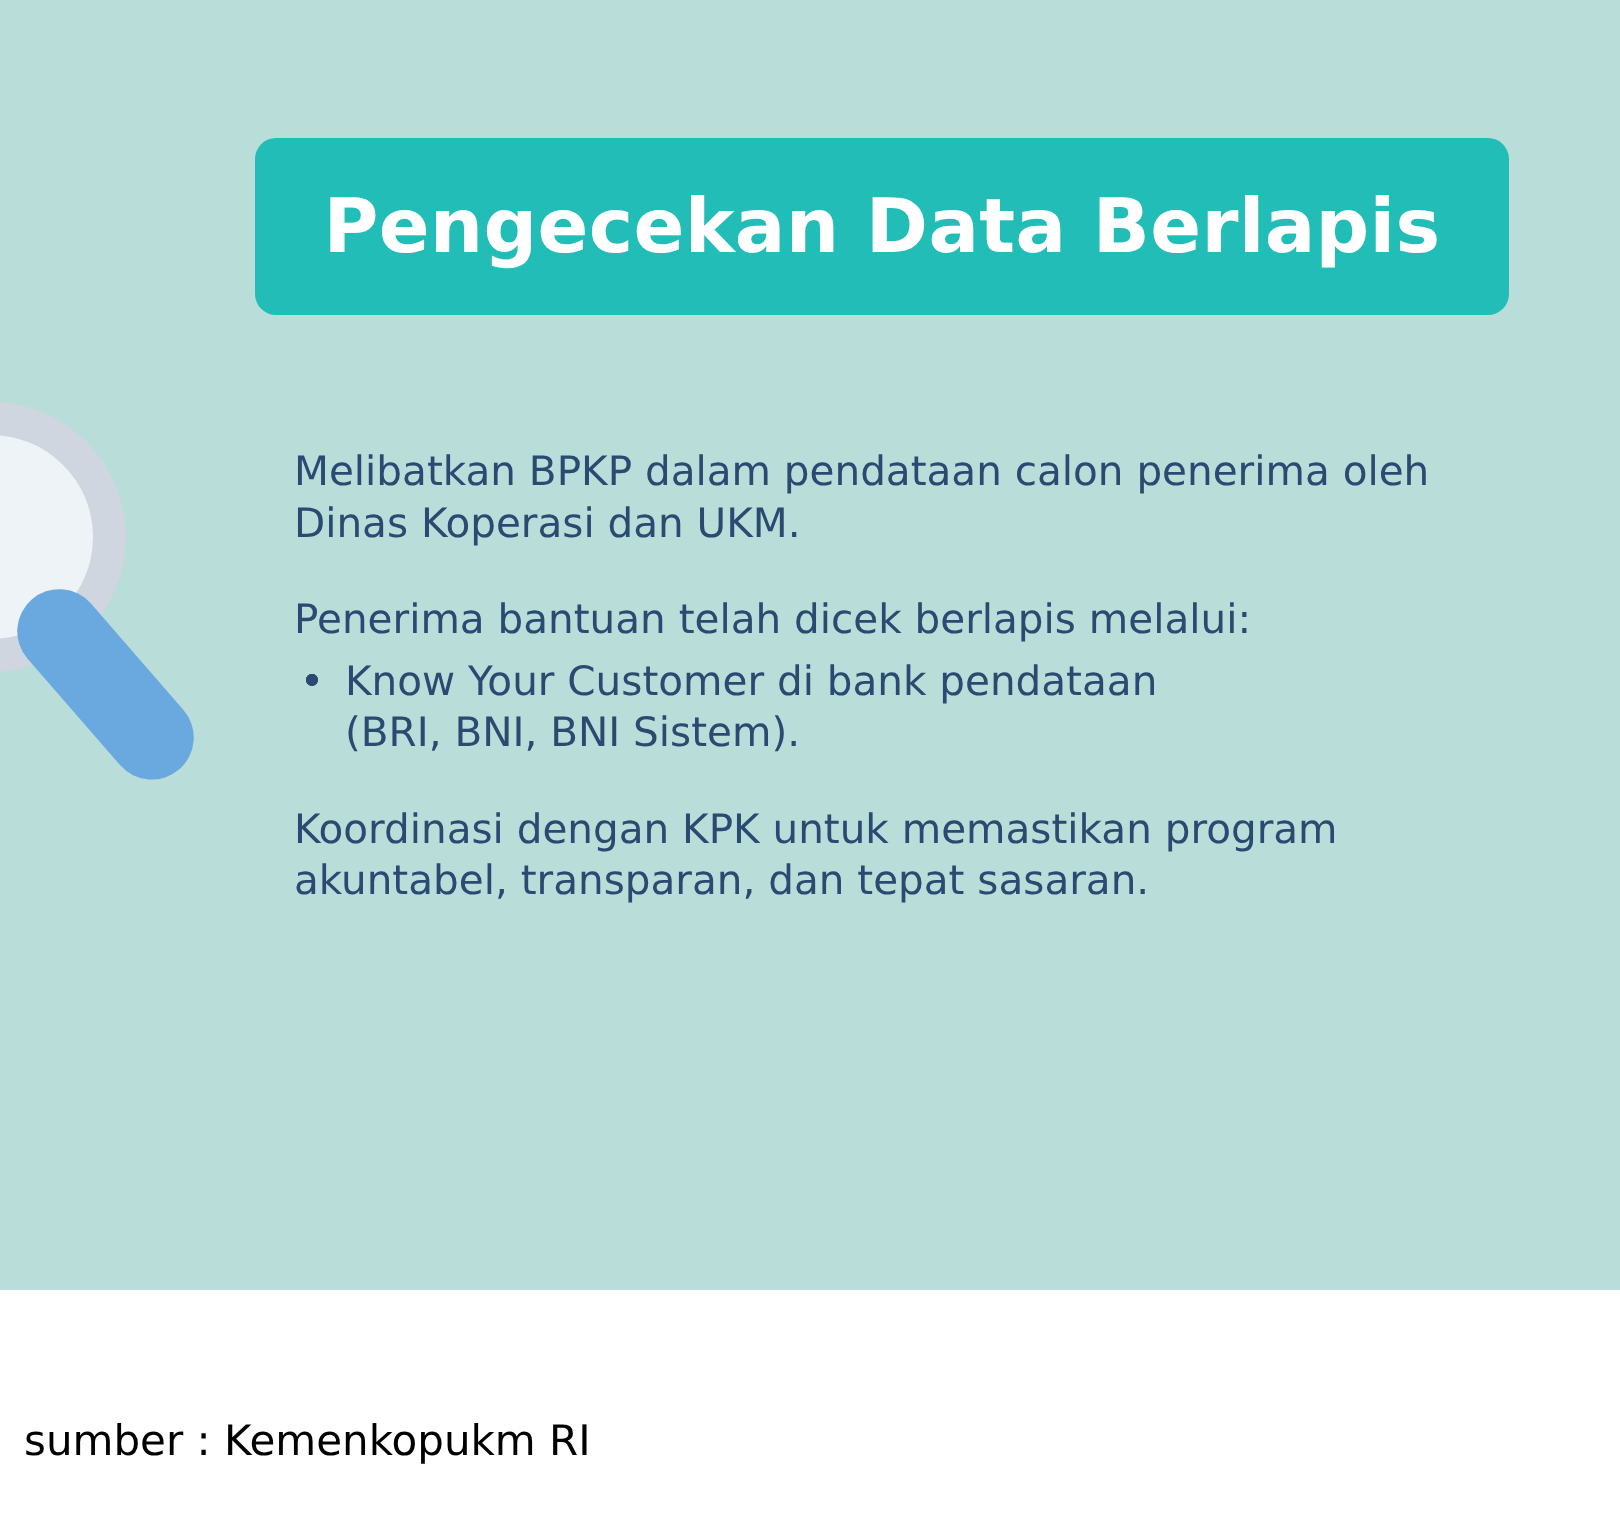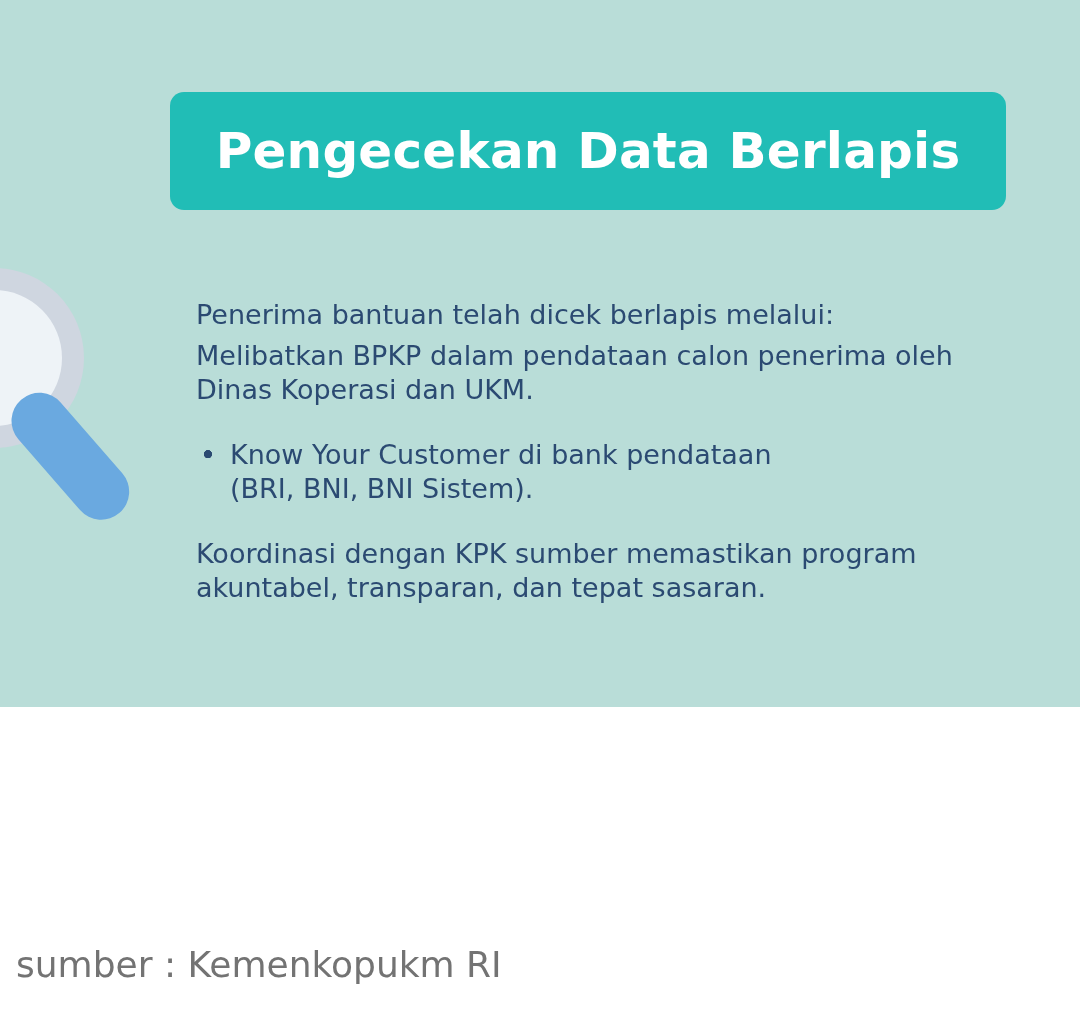--- a/index.html
+++ b/index.html
@@ -17,21 +17,21 @@
     position: relative;
     width: 1080px;
     height: 1020px;
     background: #ffffff;
   }
   .card {
     position: absolute;
     left: 0;
     top: 0;
     width: 1080px;
-    height: 707px;
+    height: 860px;
     background: #b9ddd8;
     overflow: hidden;
   }
   
   .magnifier {
     position: absolute;
     left: -96px;
     top: 268px;
     width: 250px;
     height: 330px;
@@ -125,22 +125,22 @@
   .bold {
     font-weight: normal;
   }
   .sub-line {
     display: block;
   }
   .source {
     position: absolute;
     left: 16px;
     top: 944px;
-    font-size: 36px;
-    color: #737373;
+    font-size: 28px;
+    color: #000000;
     font-family: "DejaVu Sans", sans-serif;
   }
 </style>
 </head>
 <body>
 
 <div id="page">
 
   <div class="card">
 
@@ -150,41 +150,41 @@
       </div>
       <div class="mag-handle"></div>
     </div>
 
     <div class="title-banner">
       <div class="title-text">Pengecekan Data Berlapis</div>
     </div>
 
     <div class="body-block">
 
+      <p class="para">Melibatkan BPKP dalam pendataan calon penerima oleh Dinas Koperasi dan UKM.</p>
+
       <p class="para tight">Penerima bantuan telah dicek berlapis melalui:</p>
-
-      <p class="para">Melibatkan BPKP dalam pendataan calon penerima oleh Dinas Koperasi dan UKM.</p>
 
       <ul class="bullets">
         <li>
           <span class="dot">•</span>
         </li>
         <li>
           <span class="dot">•</span>
         </li>
         <li>
           <span class="dot">•</span>
         </li>
         <li>
           <span class="dot">•</span>
           <span class="ital">Know Your Customer</span><span> di bank pendataan</span>
           <span class="sub-line">(BRI, BNI, BNI Sistem).</span>
         </li>
       </ul>
 
-      <p class="para"><span>Koordinasi dengan KPK sumber </span><span class="bold">memastikan program akuntabel, transparan, dan tepat sasaran.</span></p>
+      <p class="para"><span>Koordinasi dengan KPK untuk </span><span class="bold">memastikan program akuntabel, transparan, dan tepat sasaran.</span></p>
 
     </div>
   </div>
 
   <div class="source">sumber : Kemenkopukm RI</div>
 
 </div>
 
 </body></html>

